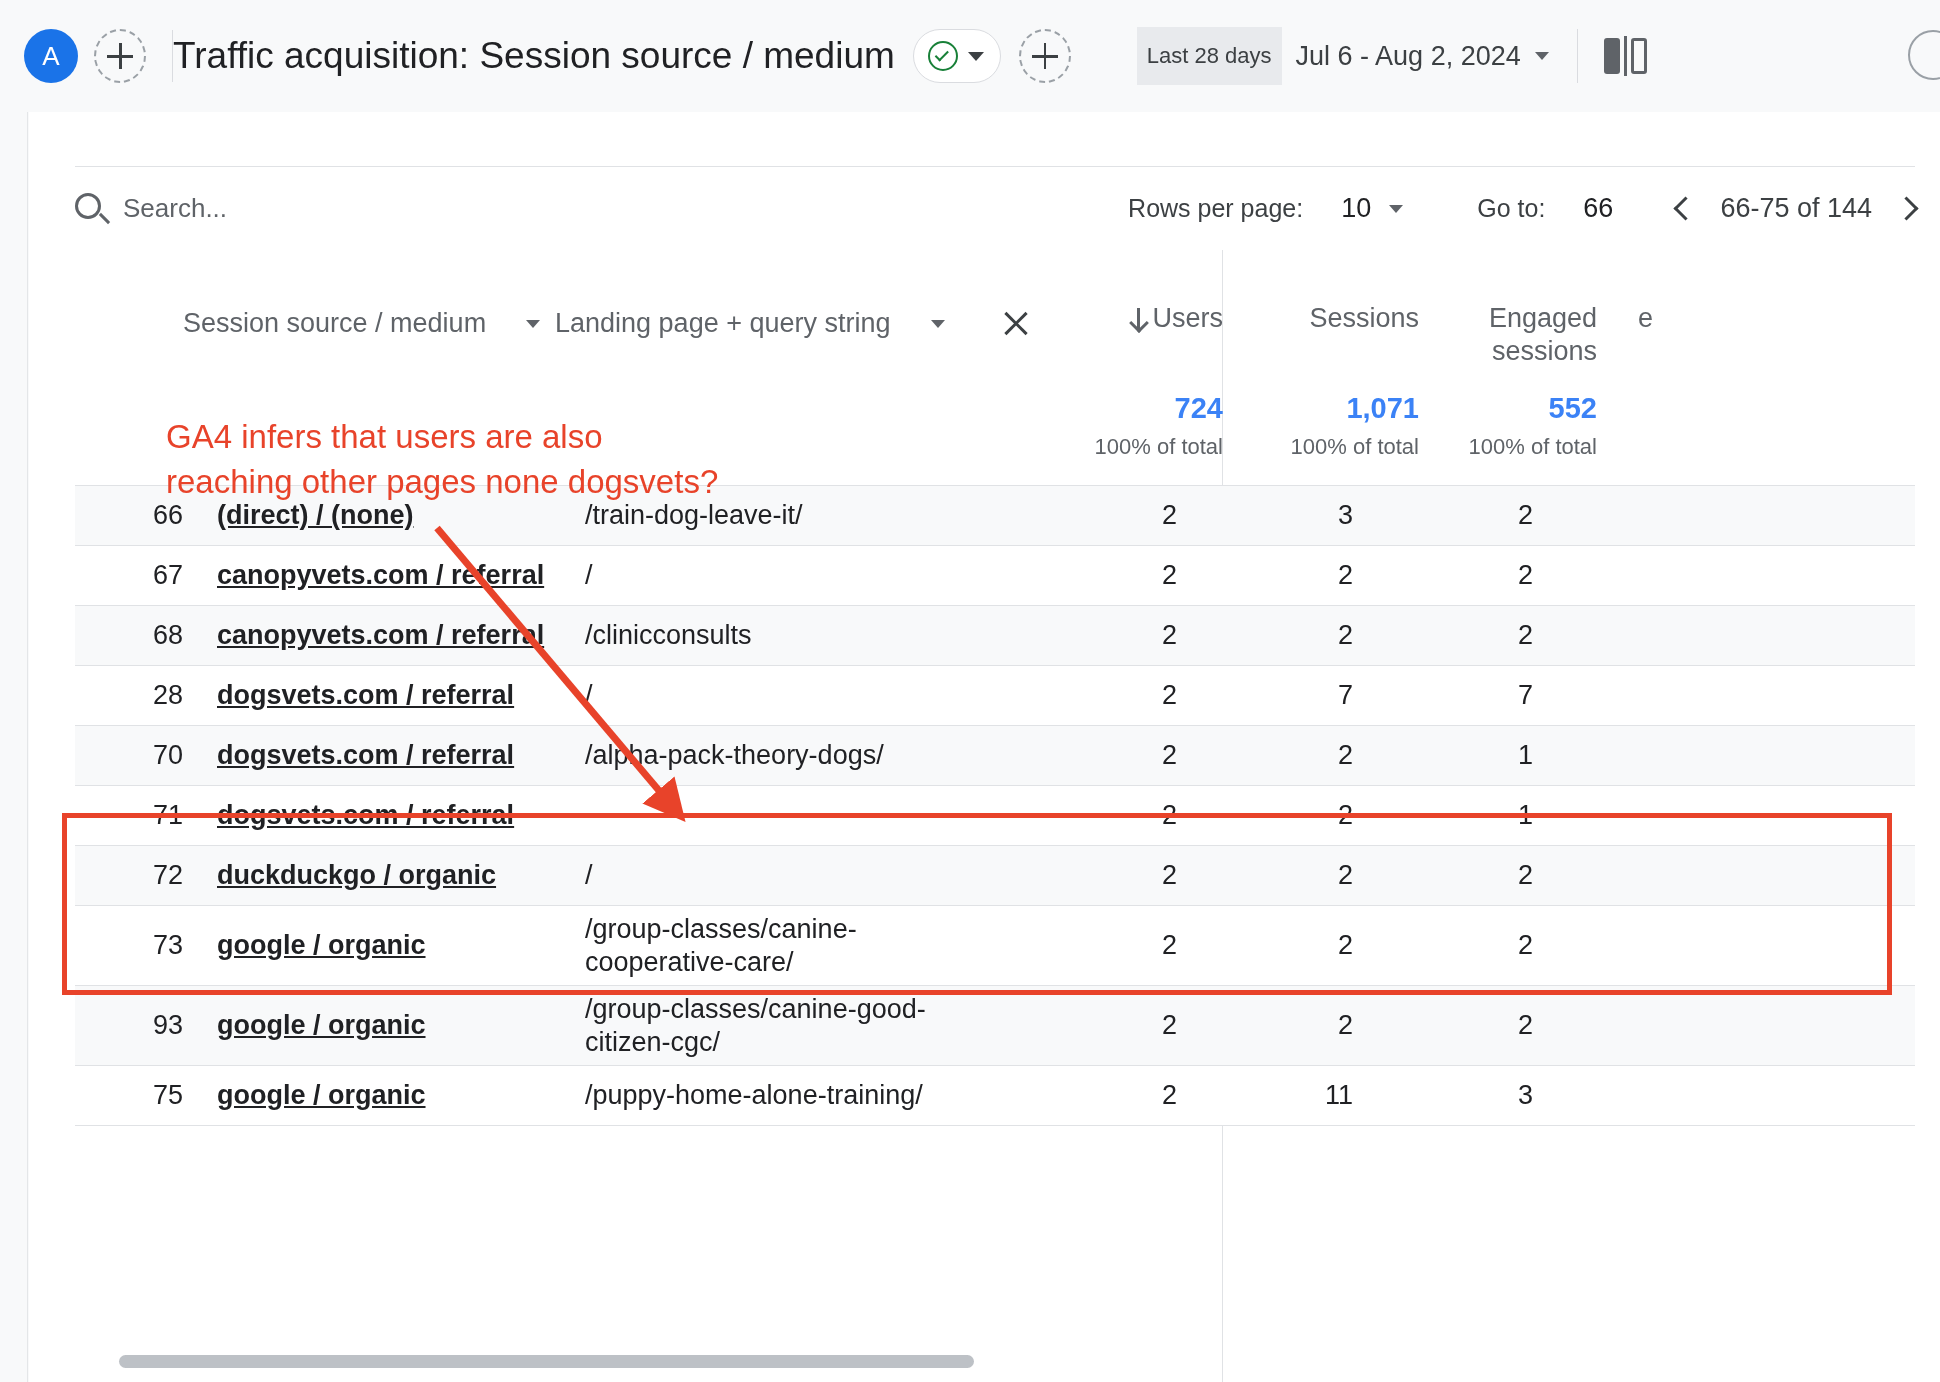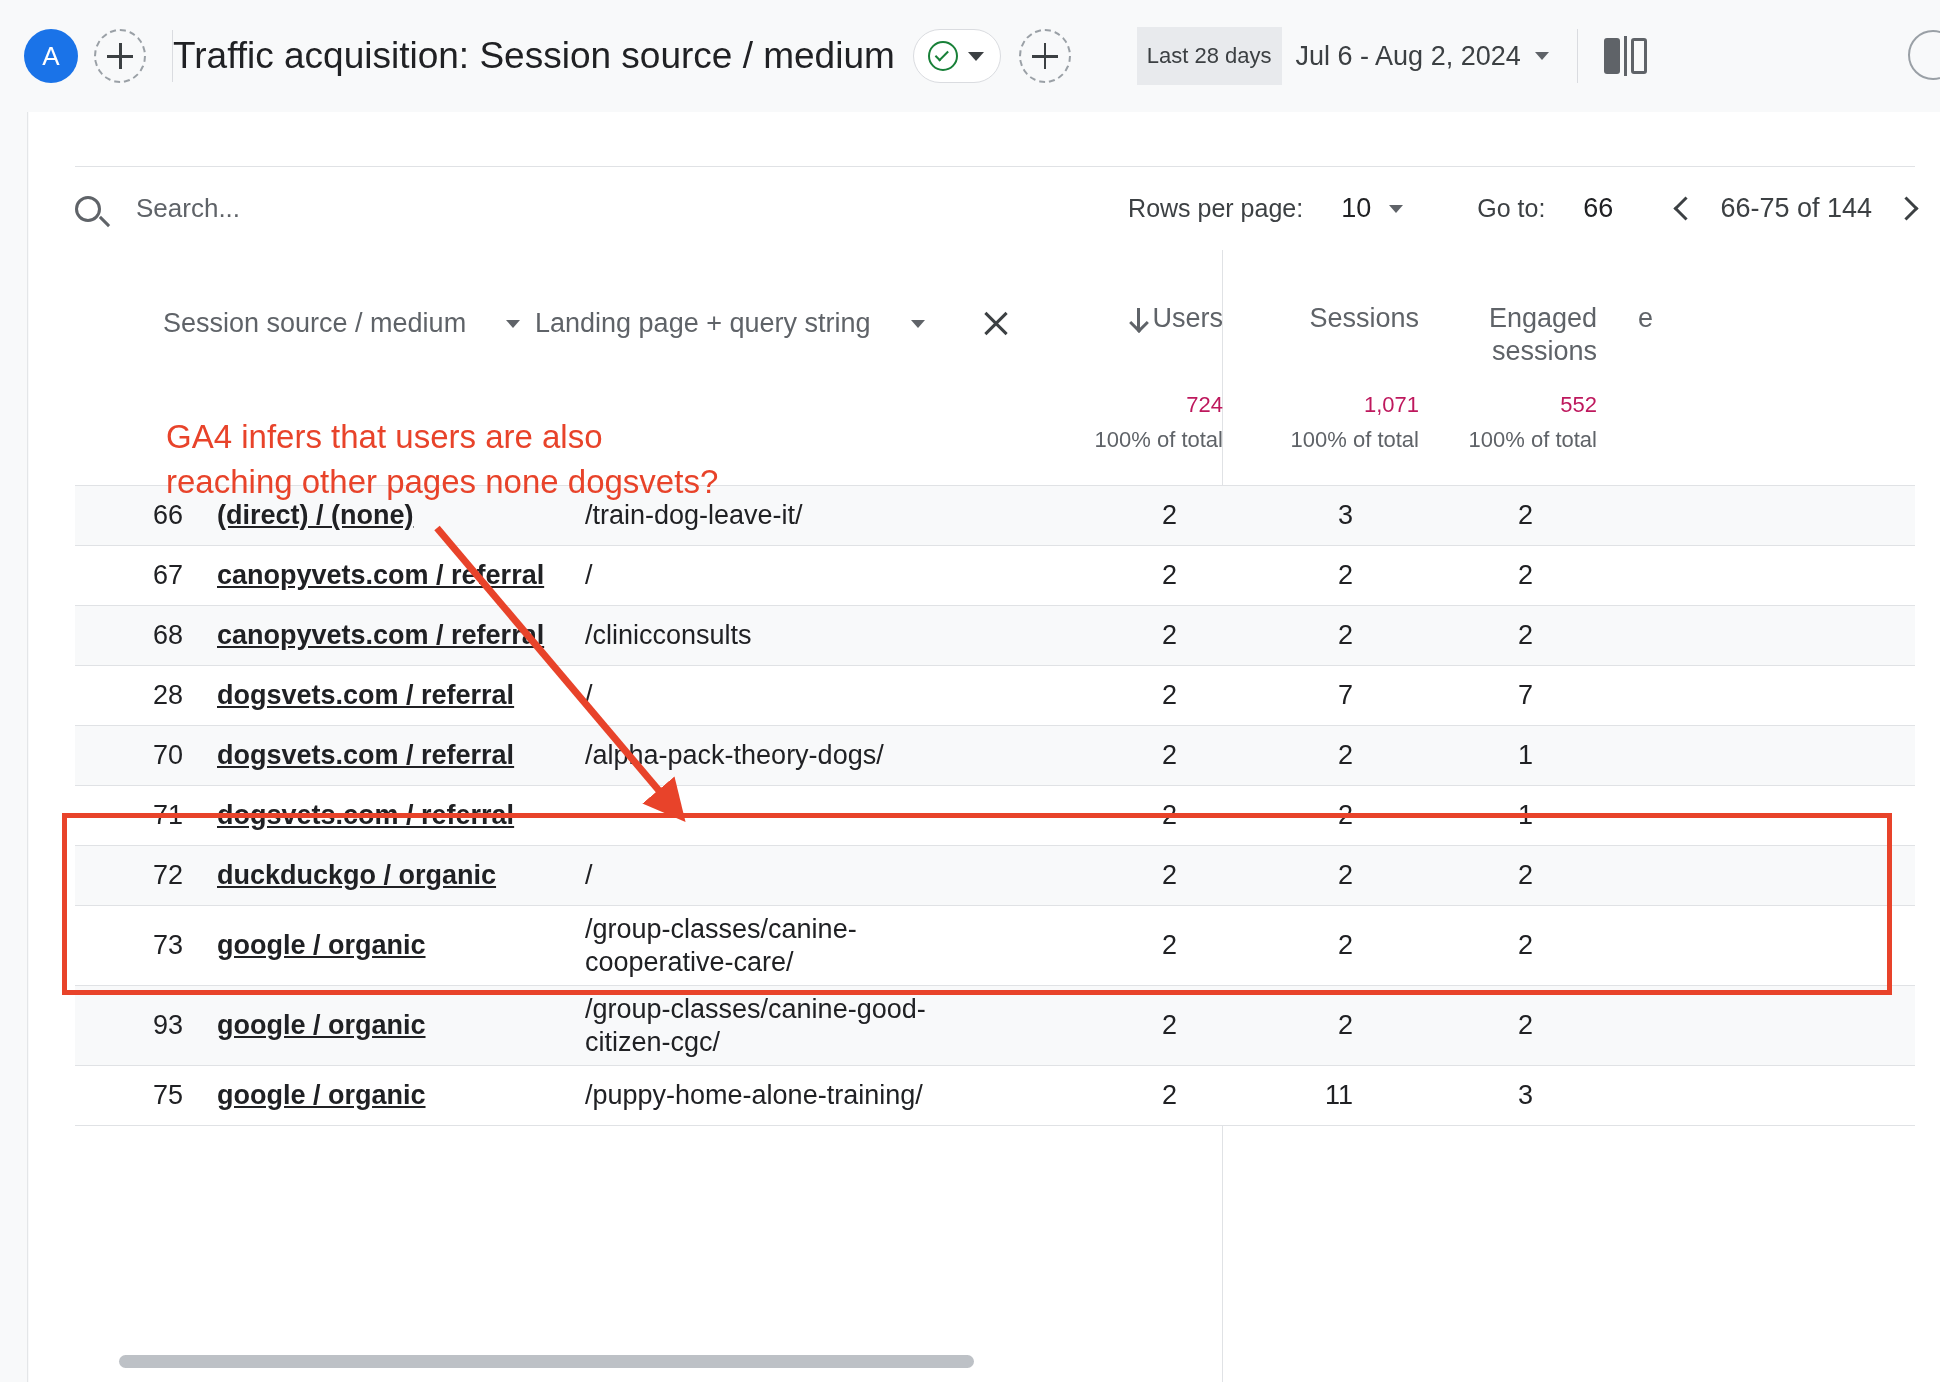--- a/index.html
+++ b/index.html
@@ -117,21 +117,21 @@
     background: #ffffff;
   }
 
   
   #toolbar {
     position: absolute; left: 46px; top: 54px;
     width: 1840px; height: 84px;
     display: flex; align-items: center;
     border-top: 1px solid #e0e2e5;
   }
-  #search-wrap { display: flex; align-items: center; gap: 35px; }
+  #search-wrap { display: flex; align-items: flex-start; gap: 22px; }
   .mag {
     position: relative; width: 26px; height: 26px;
     border: 3px solid #5f6368; border-radius: 50%;
   }
   .mag::after {
     content: ""; position: absolute;
     right: -8px; bottom: -9px;
     width: 3px; height: 13px; background: #5f6368;
     transform: rotate(-45deg);
   }
@@ -159,21 +159,21 @@
 
   
   #table { position: absolute; left: 46px; top: 138px; width: 1840px; }
 
   #dimhead {
     position: relative; height: 236px;
     border-bottom: 1px solid #e0e2e5;
   }
   .dim-cell {
     position: absolute; top: 58px;
-    display: flex; align-items: center; gap: 40px;
+    display: flex; align-items: center; gap: 40px; margin-left: 20px;
   }
   .dim-label { font-size: 27px; color: #5f6368; white-space: nowrap; }
   #dim1 { left: 88px; }
   #dim2 { left: 460px; }
   .xclose { position: relative; width: 26px; height: 26px; margin-left: 18px; }
   .xclose::before, .xclose::after {
     content: ""; position: absolute; top: 11px; left: -2px;
     width: 30px; height: 3px; background: #3c4043;
   }
   .xclose::before { transform: rotate(45deg); }
@@ -197,21 +197,21 @@
     content: ""; position: absolute; left: -5px; bottom: 0;
     width: 11px; height: 11px;
     border-left: 3px solid #5f6368; border-bottom: 3px solid #5f6368;
     transform: rotate(-45deg);
   }
 
   .total-cell {
     position: absolute; top: 142px;
     text-align: right;
   }
-  .total-num { font-size: 22px; font-weight: normal; color: #be185d; }
+  .total-num { font-size: 29px; font-weight: bold; color: #3b82f6; }
   .total-sub { font-size: 22px; color: #5f6368; margin-top: 9px; }
   #tc-users { left: 980px;  width: 168px; }
   #tc-sess  { left: 1162px; width: 182px; }
   #tc-eng   { left: 1340px; width: 182px; }
 
   #colsplit {
     position: absolute; left: 1147px; top: 0;
     width: 1px; height: 1148px; background: #e0e2e5;
   }
 

